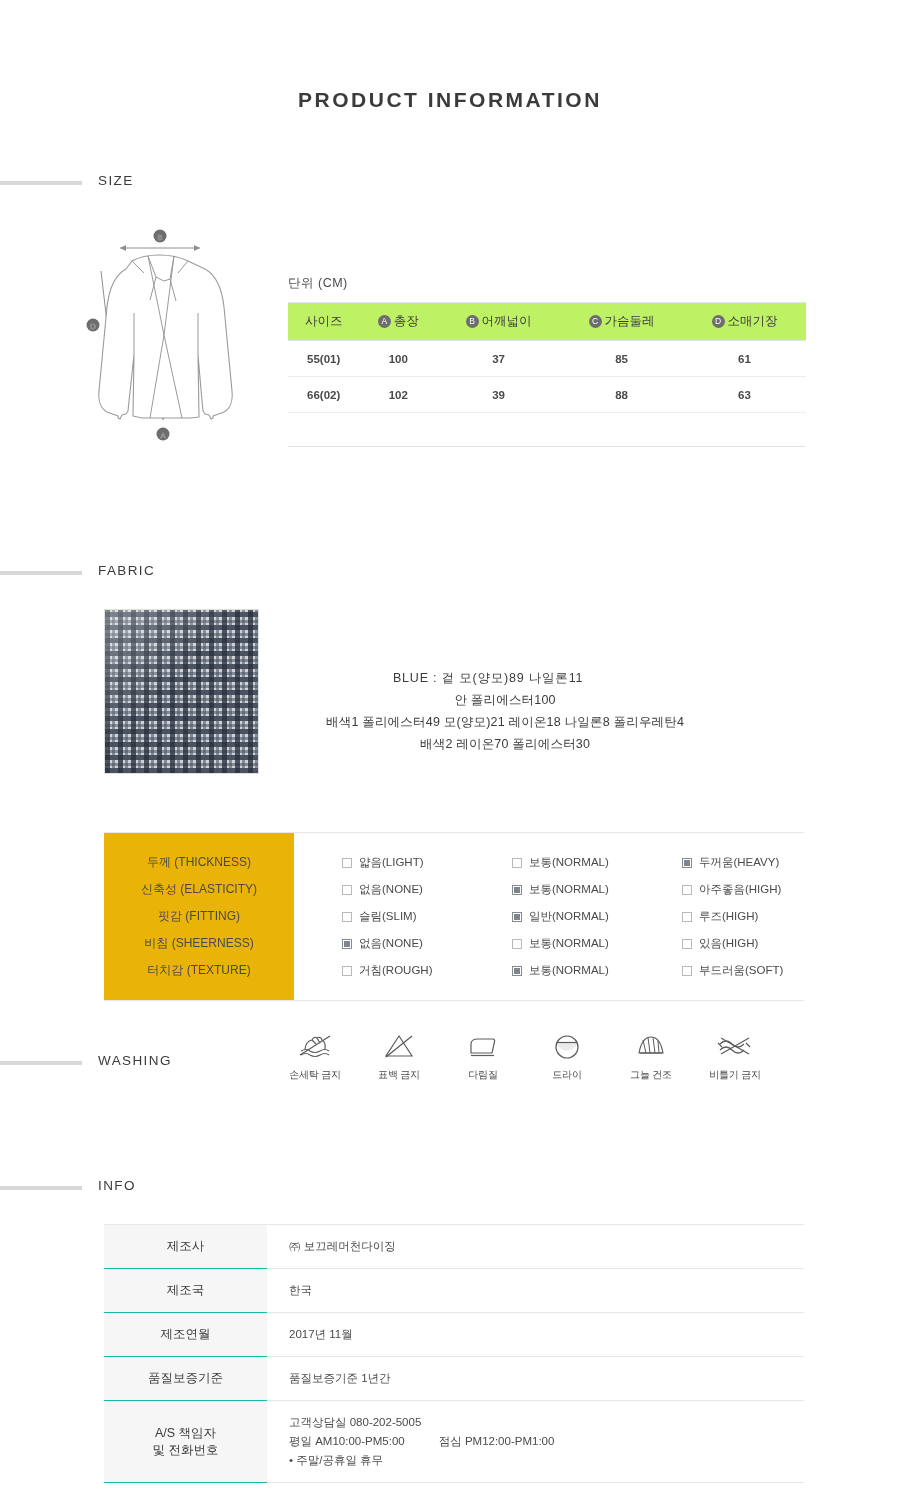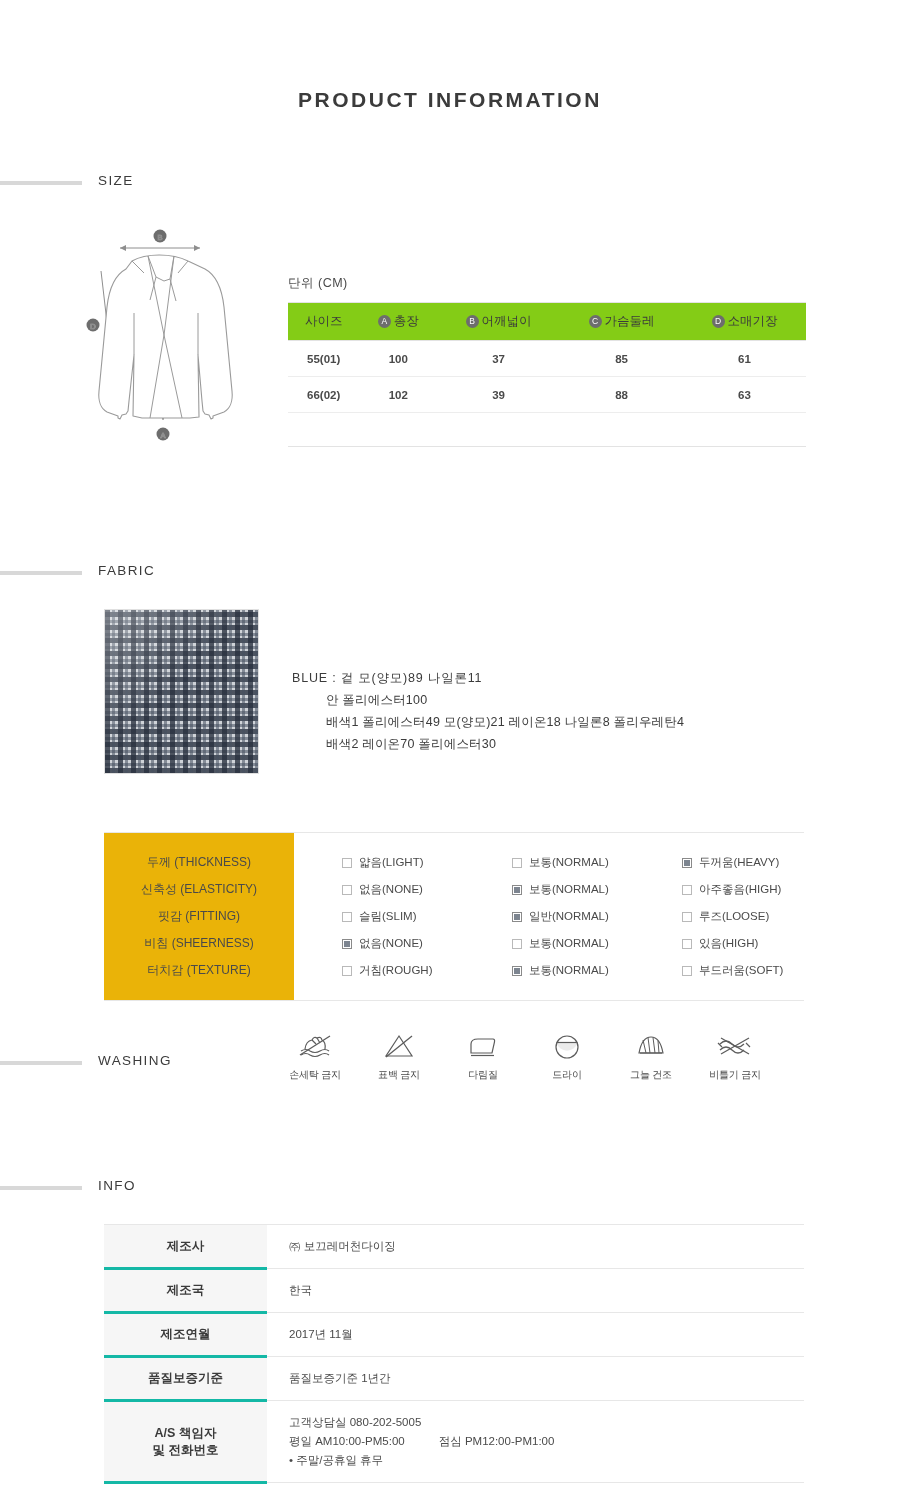--- a/index.html
+++ b/index.html
@@ -73,21 +73,21 @@
     color: #4a4a4a;
     letter-spacing: 0.5px;
     margin-bottom: 10px;
   }
   table.size-table {
     width: 100%;
     border-collapse: collapse;
     font-size: 12px;
   }
   table.size-table thead th {
-    background: #84cc16;
+    background: #bef264;
     font-weight: 400;
     color: #3b3b3b;
     height: 38px;
     font-size: 12.5px;
     border-top: 1px solid #e3e3e3;
     border-bottom: 1px solid #e3e3e3;
     white-space: nowrap;
   }
   table.size-table tbody td {
     text-align: center;
@@ -145,20 +145,21 @@
     background: linear-gradient(135deg, rgba(255,255,255,0.30), rgba(255,255,255,0) 45%);
   }
 
   .fabric-text {
     position: absolute;
     left: 292px; top: 58px;
     font-size: 12.5px;
     line-height: 22px;
     color: #3b3b3b;
     letter-spacing: 0.2px;
+    text-align: center;
   }
   .fabric-text .lead { letter-spacing: 0.8px; }
   .fabric-text .indent { padding-left: 34px; }
 
   
   .prop-table {
     position: absolute;
     left: 104px; top: 223px;
     width: 700px;
     border-top: 1px solid #e7e7e7;
@@ -235,25 +236,25 @@
   table.info-table {
     position: absolute;
     left: 104px; top: 46px;
     width: 700px;
     border-collapse: collapse;
     border-top: 1px solid #e7e7e7;
   }
   table.info-table th {
     width: 163px;
     background: #f6f6f6;
-    font-weight: 700;
+    font-weight: 400;
     font-size: 12.5px;
     color: #3b3b3b;
     text-align: center;
-    border-bottom: 3px solid #14b8a6;
+    border-bottom: 1px solid #14b8a6;
     padding: 12px 0;
   }
   table.info-table td {
     font-size: 11.5px;
     color: #4a4a4a;
     border-bottom: 1px solid #e7e7e7;
     padding: 12px 0 12px 22px;
     line-height: 19px;
   }
   .as-line2 span.gap { display: inline-block; width: 34px; }
@@ -416,21 +417,21 @@
           <div class="opt">
               <span class="cbox"></span>
               <span>슬림(SLIM)</span>
             </div>
           <div class="opt">
               <span class="cbox checked"></span>
               <span>일반(NORMAL)</span>
             </div>
           <div class="opt">
               <span class="cbox"></span>
-              <span>루즈(LOOSE)</span>
+              <span>루즈(HIGH)</span>
             </div>
         </div>
 
         <div class="prop-row">
           <div class="opt">
               <span class="cbox checked"></span>
               <span>없음(NONE)</span>
             </div>
           <div class="opt">
               <span class="cbox"></span>

